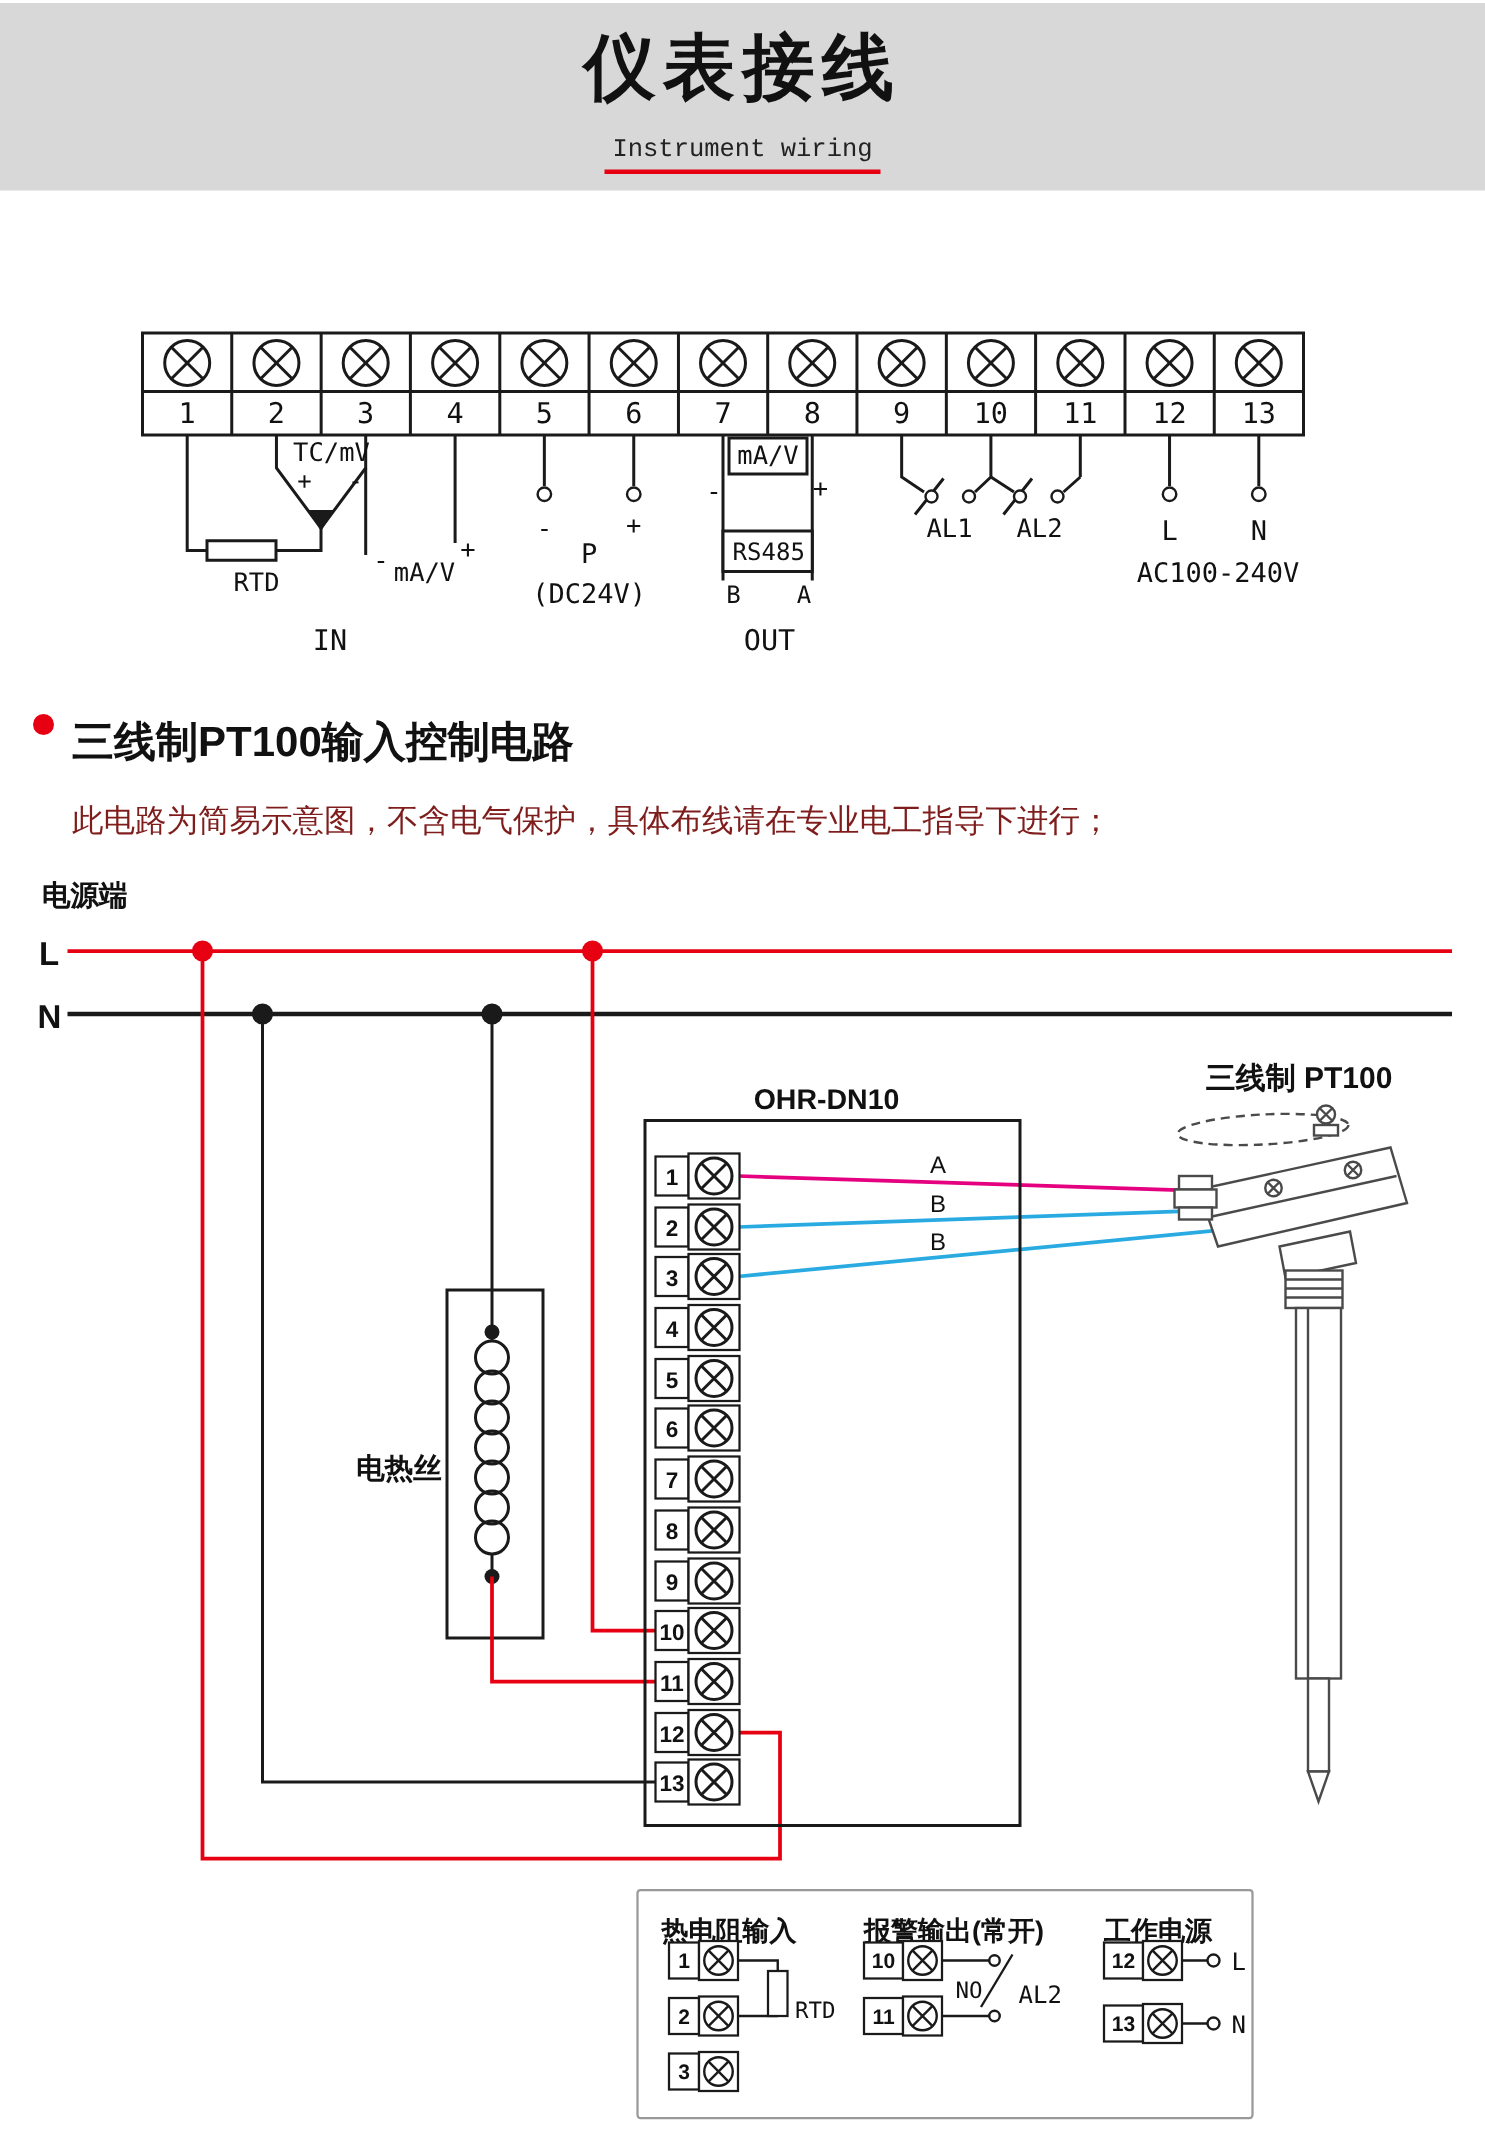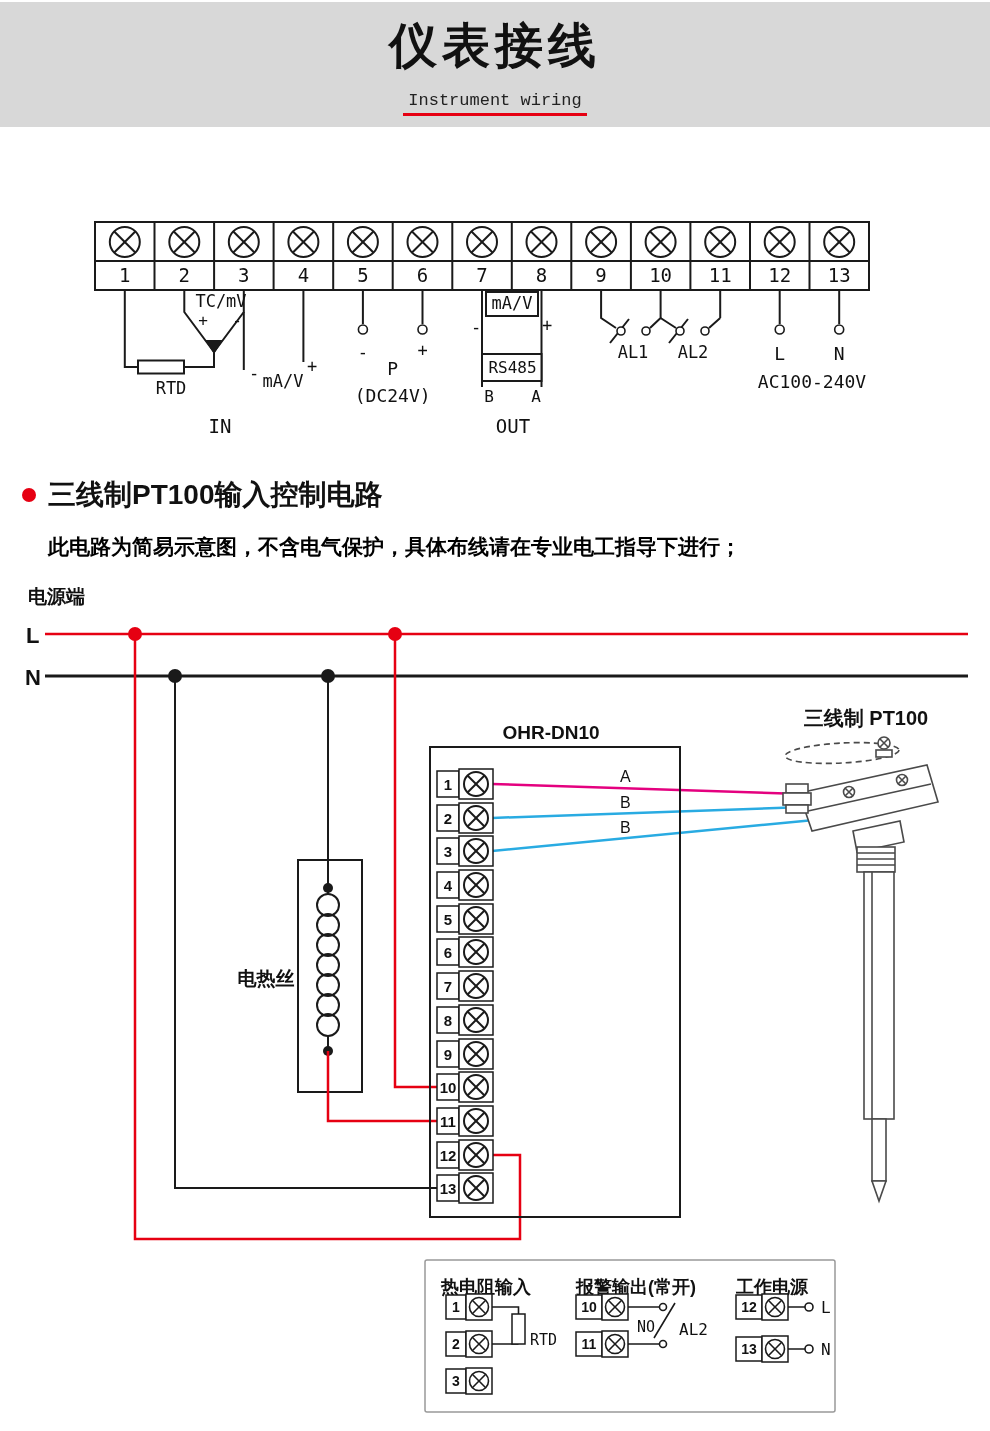--- a/index.html
+++ b/index.html
@@ -8,24 +8,24 @@
   .page { position:relative; width:990px; height:1431px; background:#fff; overflow:hidden; margin:2px auto; }
 
   .hdr { position:absolute; top:0; left:0; width:990px; height:125px; background:#d8d8d8; text-align:center; }
   .hdr h1 { font-size:48px; font-weight:700; letter-spacing:5px; padding-top:18px; line-height:1.1; color:#111; }
   .hdr .sub { display:inline-block; font-size:17px; color:#222; border-bottom:3px solid #e60012; padding:0 5px 3px; margin-top:-6px;font-family:Liberation Mono, monospace; }
 
   svg.layer { position:absolute; left:0; }
   .svg1 { top:190px; width:990px; height:270px; }
   .svg2 { top:570px; width:990px; height:861px; }
 
-  .sec-head { position:absolute; top:474px; left:22px; display:flex; align-items:center; gap:12px;
+  .sec-head { position:absolute; top:474px; left:22px; display:flex; gap:12px;
               font-size:28px; font-weight:700; color:#111; }
   .bullet { width:14px; height:14px; border-radius:50%; background:#e60012; flex:0 0 auto; }
-  .sec-note { position:absolute; top:531px; left:48px; font-size:21px; font-weight:700; color:#000000; }
+  .sec-note { position:absolute; top:531px; left:48px; font-size:21px; font-weight:400; color:#7f1d1d; }
 
   
   .ln   { stroke:#1a1a1a; stroke-width:2; fill:none; }
   .lnf  { stroke:#1a1a1a; stroke-width:2; fill:#fff; }
   .thin { stroke:#1a1a1a; stroke-width:1.5; fill:#fff; }
   .ln16 { stroke:#1a1a1a; stroke-width:1.6; fill:none; }
   .circ { stroke:#1a1a1a; stroke-width:1.6; fill:#fff; }
   .rail { stroke-width:3; }
   .red  { stroke:#e60012; stroke-width:2.5; fill:none; }
   .mag  { stroke:#e4007f; stroke-width:2.5; fill:none; }

